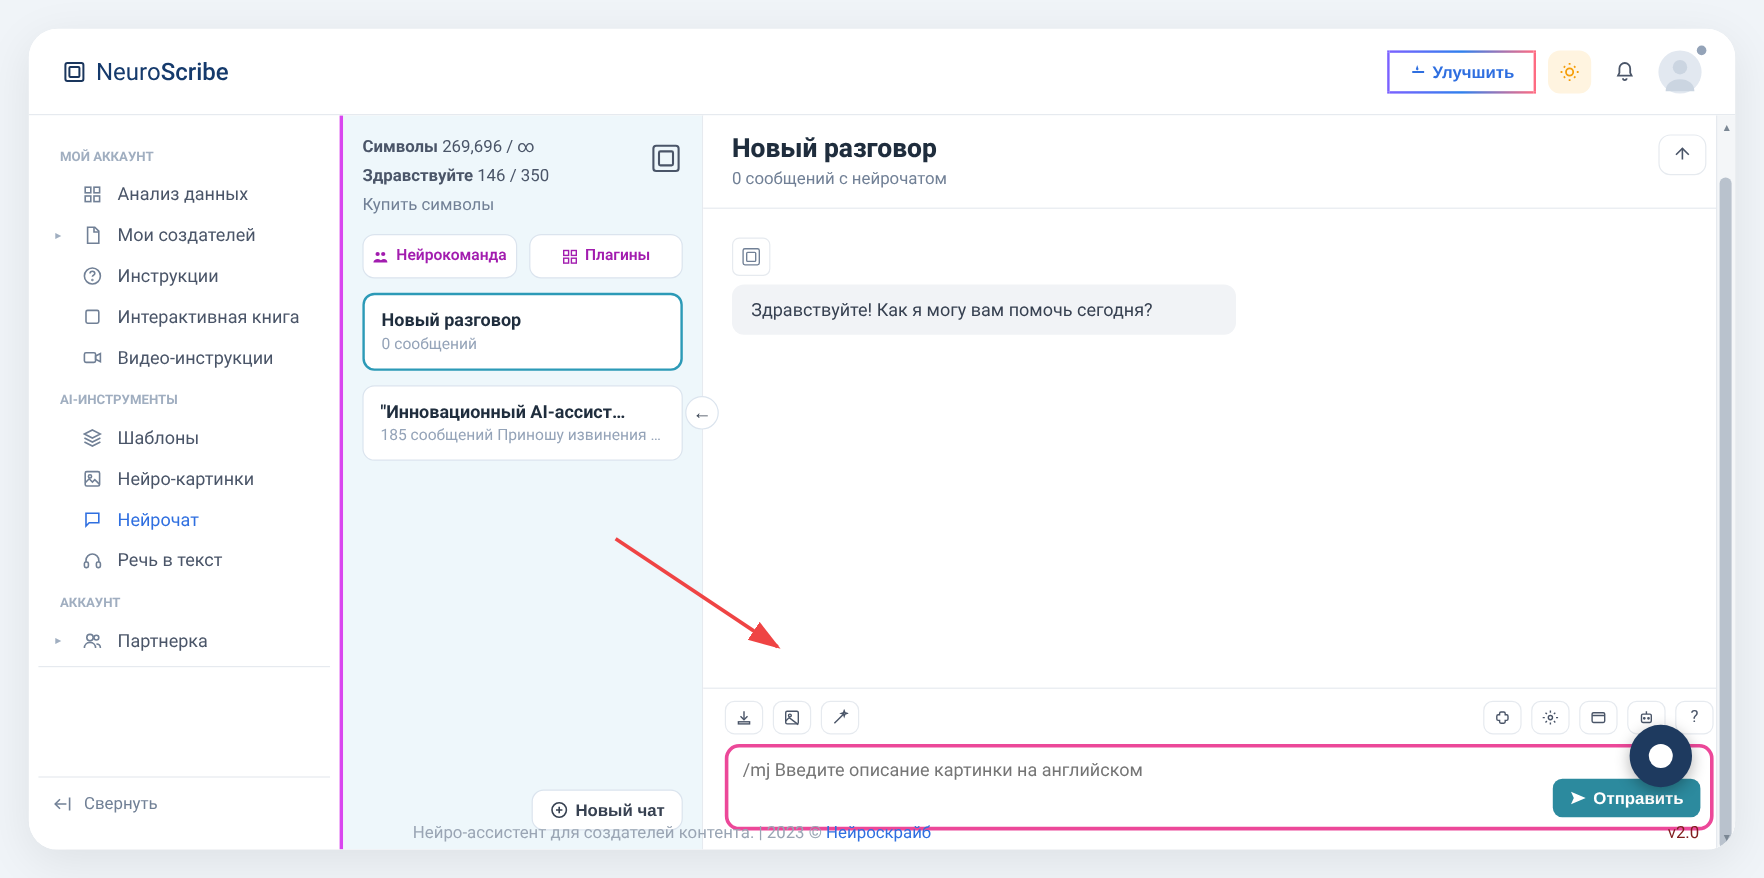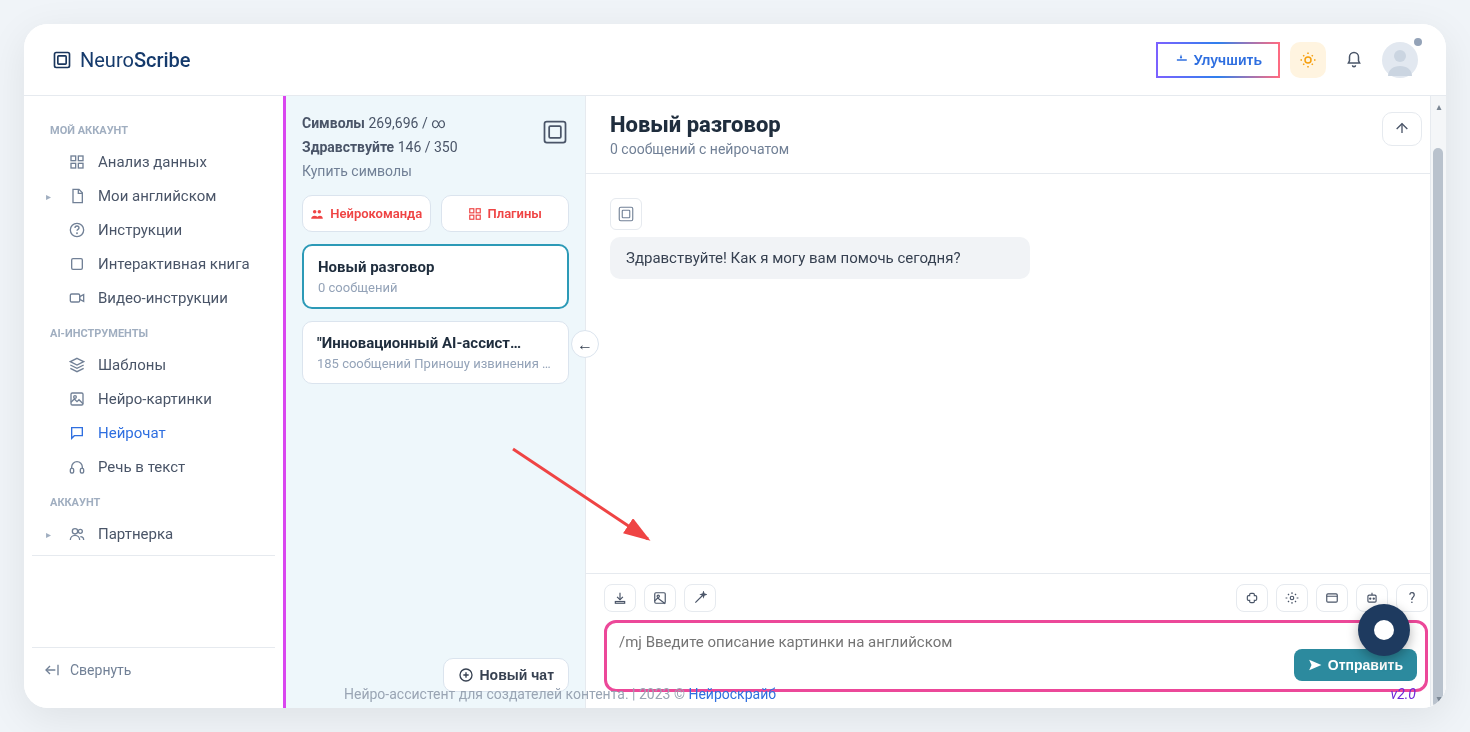--- a/index.html
+++ b/index.html
@@ -23,21 +23,21 @@
   .side-item .ic { width:18px; display:inline-flex; justify-content:center; color:#718096;}
   .side-item.active { color:#2f6fe0; }
   .side-item.active .ic { color:#2f6fe0; }
   .sidebar .footer-collapse { margin-top:auto; border-top:1px solid #e6eaef; padding:14px 12px; display:flex; align-items:center; gap:10px; color:#718096; font-size:14px; cursor:pointer;}
   .mid-col { width:300px; background:#eef7fb; border-right:1px solid #e6eaef; padding:16px; display:flex; flex-direction:column; gap:12px; position:relative;}
   .stats { color:#4a5568; font-size:14px; line-height:1.7; position:relative;}
   .stats b { font-weight:700; }
   .stats .buy { color:#718096; cursor:pointer;}
   .stats .cube-icn { position:absolute; right:0; top:6px; color:#4a5568;}
   .twin-btns { display:flex; gap:10px;}
-  .pill-btn { flex:1; display:flex; align-items:center; justify-content:center; gap:6px; background:#fff; border:1px solid #dbe4ee; border-radius:10px; padding:10px 6px; font-size:13px; font-weight:600; color:#ef4444; cursor:pointer;}
+  .pill-btn { flex:1; display:flex; align-items:center; justify-content:center; gap:6px; background:#fff; border:1px solid #dbe4ee; border-radius:10px; padding:10px 6px; font-size:13px; font-weight:600; color:#a21caf; cursor:pointer;}
   .conv-card { background:#fff; border:1px solid #dbe4ee; border-radius:10px; padding:12px 14px; cursor:pointer;}
   .conv-card.selected { border:2px solid #2c9ab7; }
   .conv-card .title { font-weight:700; font-size:15px; color:#1f2d3d;}
   .conv-card .sub { font-size:13px; color:#94a3b8; margin-top:4px; white-space:nowrap; overflow:hidden; text-overflow:ellipsis;}
   .newchat-btn { margin-top:auto; align-self:flex-end; background:#fff; border:1px solid #dbe4ee; border-radius:10px; padding:8px 14px; display:flex; align-items:center; gap:6px; font-size:14px; font-weight:700; color:#374151; cursor:pointer;}
   .collapse-handle { position:absolute; right:-14px; top:234px; width:28px; height:28px; border-radius:50%; background:#fff; border:1px solid #dbe4ee; display:flex; align-items:center; justify-content:center; color:#374151; font-weight:700; cursor:pointer; z-index:3;}
   .chat-col { flex:1; display:flex; flex-direction:column; background:#fff; position:relative;}
   .chat-head { padding:16px 24px; border-bottom:1px solid #e6eaef; display:flex; align-items:flex-start;}
   .chat-head .tt { font-size:22px; font-weight:800; color:#1f2d3d;}
   .chat-head .st { font-size:14px; color:#718096; margin-top:4px;}
@@ -48,21 +48,21 @@
   .bot-bubble { background:#f1f3f6; padding:12px 16px; border-radius:10px; max-width:420px; font-size:15px; color:#374151;}
   .chat-input-zone { padding:10px 18px 16px; border-top:1px solid #e6eaef; position:relative;}
   .tool-row { display:flex; align-items:center; gap:8px;}
   .tool { width:32px; height:28px; border:1px solid #e6eaef; border-radius:8px; display:flex; align-items:center; justify-content:center; font-size:14px; color:#4a5568; cursor:pointer; background:#fff;}
   .tool-row .spc { flex:1;}
   .input-box { margin-top:8px; border:3px solid #ec4899; border-radius:12px; padding:10px 12px 14px; position:relative;}
   .input-box textarea { width:100%; border:none; outline:none; resize:none; font-size:15px; color:#718096; height:38px; font-family:inherit;}
   .send-btn { position:absolute; right:8px; bottom:8px; background:#2c8a9e; color:#fff; border:none; border-radius:8px; padding:8px 14px; display:flex; align-items:center; gap:6px; font-weight:600; font-size:14px; cursor:pointer;}
   .footer-note { position:absolute; bottom:6px; left:320px; color:#9aa5b4; font-size:14px;}
   .footer-note a { color:#2f6fe0; text-decoration:none;}
-  .ver { position:absolute; bottom:6px; right:30px; color:#6d28d9; font-size:14px;font-style:italic;}
+  .ver { position:absolute; bottom:6px; right:30px; color:#7f1d1d; font-size:14px;}
   .chat-fab { position:absolute; right:36px; bottom:52px; width:52px; height:52px; border-radius:50%; background:#1e3a5f; display:flex; align-items:center; justify-content:center; box-shadow:0 4px 12px rgba(0,0,0,0.3); z-index:5;}
   .chat-fab .dot { width:20px; height:20px; border-radius:50%; background:#fff;}
   .arrow-annot { position:absolute; left:484px; top:420px; width:160px; height:110px; z-index:4; pointer-events:none;}
   .scroll-gutter { position:absolute; right:0; top:0; width:16px; height:100%; background:#f4f6f8; border-left:1px solid #e6eaef;}
   .scroll-thumb { position:absolute; top:52px; left:2px; width:10px; height:560px; background:#b9c2cd; border-radius:5px;}
   .scroll-arrow { position:absolute; left:0; width:16px; height:16px; display:flex; align-items:center; justify-content:center; color:#7b8794; font-size:10px;}
   .scroll-arrow.up { top:2px;}
   .scroll-arrow.down { bottom:2px;}
   .hr-side { border:none; border-top:1px solid #e6eaef; margin:4px 0;}
 </style>
@@ -122,21 +122,21 @@
           <span>Анализ данных</span>
         </div>
      <div class="side-item">
           <span class="caret">▸</span>
           <span class="ic">
             <svg width="16" height="16" viewBox="0 0 24 24" fill="none" stroke="currentColor" stroke-width="2">
               <path d="M6 2h9l5 5v15H6z"></path>
               <path d="M14 2v6h6"></path>
             </svg>
           </span>
-          <span>Мои английском</span>
+          <span>Мои создателей</span>
         </div>
      <div class="side-item">
           <span class="caret"></span>
           <span class="ic">
             <svg width="16" height="16" viewBox="0 0 24 24" fill="none" stroke="currentColor" stroke-width="2">
               <circle cx="12" cy="12" r="10"></circle>
               <path d="M9 9a3 3 0 116 0c0 2-3 2-3 4"></path>
               <circle cx="12" cy="17" r="0.5" fill="currentColor"></circle>
             </svg>
           </span>

